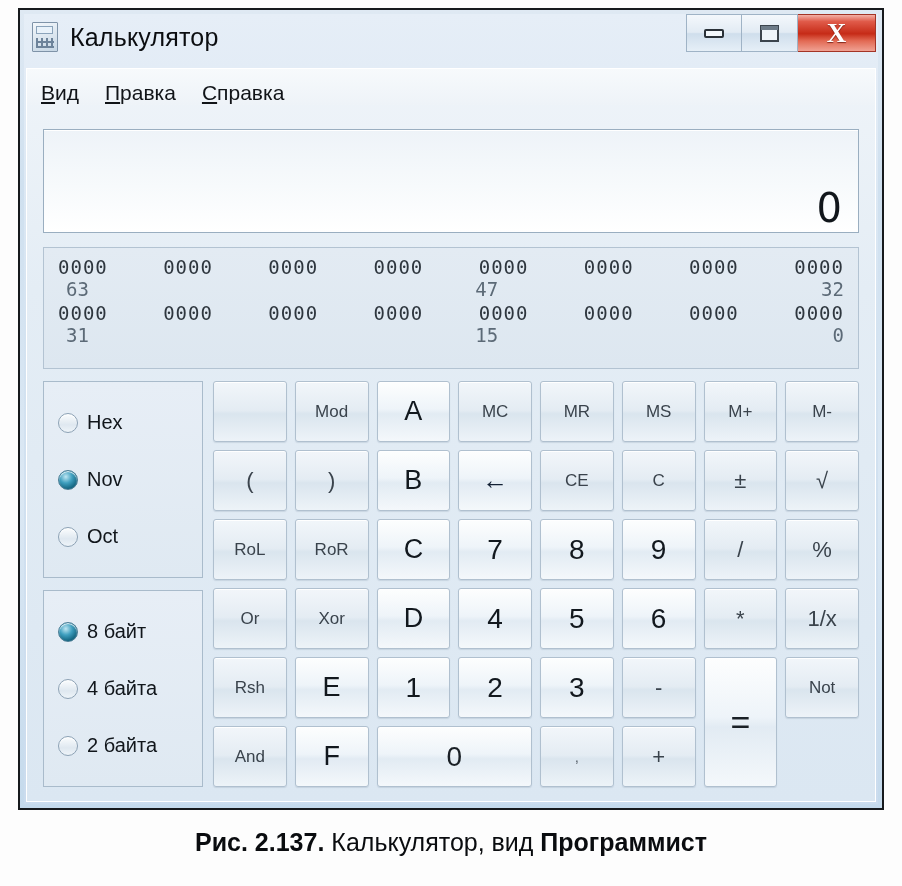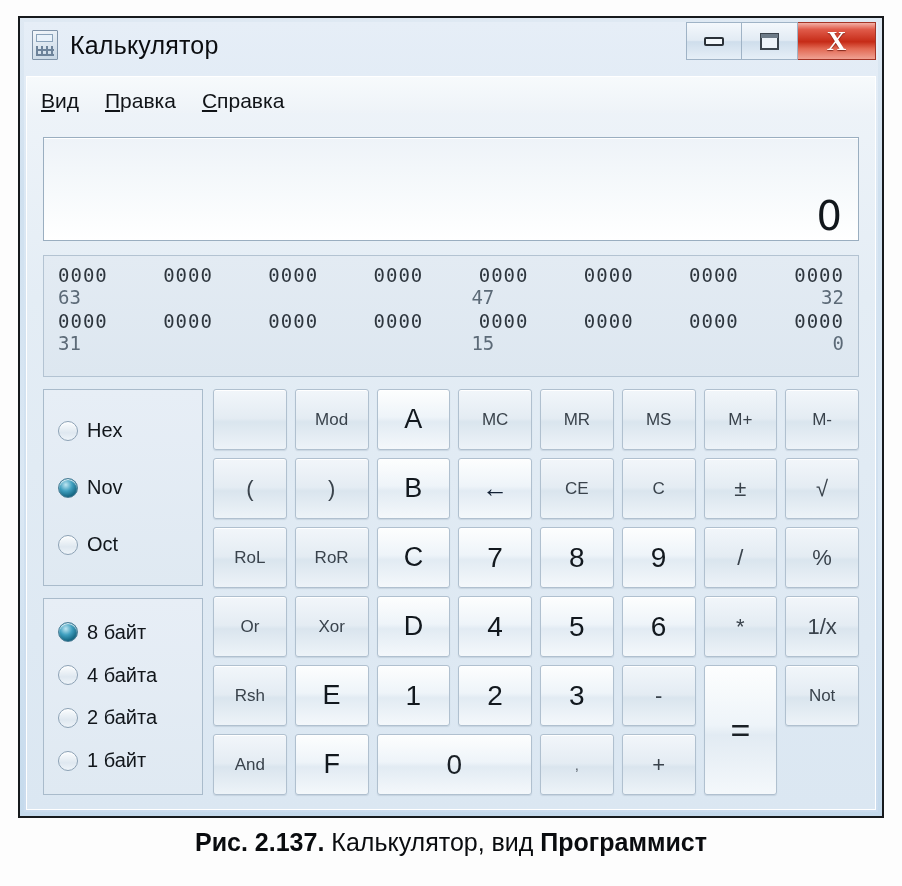--- a/index.html
+++ b/index.html
@@ -17,21 +17,21 @@
 
   
   .page {
     position: absolute;
     inset: 0;
     background: #fdfdfd;
   }
   .win-outer {
     position: absolute;
     left: 18px;
-    top: 16px;
+    top: 8px;
     width: 866px;
     height: 802px;
     border: 2px solid #171a1d;
     box-sizing: border-box;
     background: linear-gradient(180deg,#dfe9f3 0%, #cfe0ef 22%, #dbe8f4 60%, #c5daec 100%);
     padding: 16px;
   }
   .win-glass {
     position: absolute;
     left: 4px; top: 4px; right: 4px; bottom: 4px;
@@ -220,20 +220,21 @@
     font-size: 19px;
     color: #2e363e;
     letter-spacing: 1px;
   }
   .bits-labels {
     position: relative;
     height: 24px;
     font-family: "DejaVu Sans Mono", monospace;
     font-size: 19px;
     color: #5c6a77;
+    margin-left: 8px;
   }
   .bits-labels span { position: absolute; top: 0; }
   .lbl-left { left: 0; }
   .lbl-mid { left: 52.6%; }
   .lbl-right { right: 0; }
 
   
   .bottom {
     position: absolute;
     left: 16px;
@@ -433,24 +434,20 @@
               <span class="radio-dot"></span>
               <span class="radio-label">8 байт</span>
             </div>
             <div class="radio-item">
               <span class="radio-dot"></span>
               <span class="radio-label">4 байта</span>
             </div>
             <div class="radio-item">
               <span class="radio-dot"></span>
               <span class="radio-label">2 байта</span>
-            </div>
-            <div class="radio-item">
-              <span class="radio-dot"></span>
-              <span class="radio-label">1 байт</span>
             </div>
           </div>
 
         </div>
 
         <div class="keypad" id="keypad">
             <div class="key dim blank"></div>
             <div class="key dim small">Mod</div>
             <div class="key hexletter">A</div>
             <div class="key dim small">MC</div>

